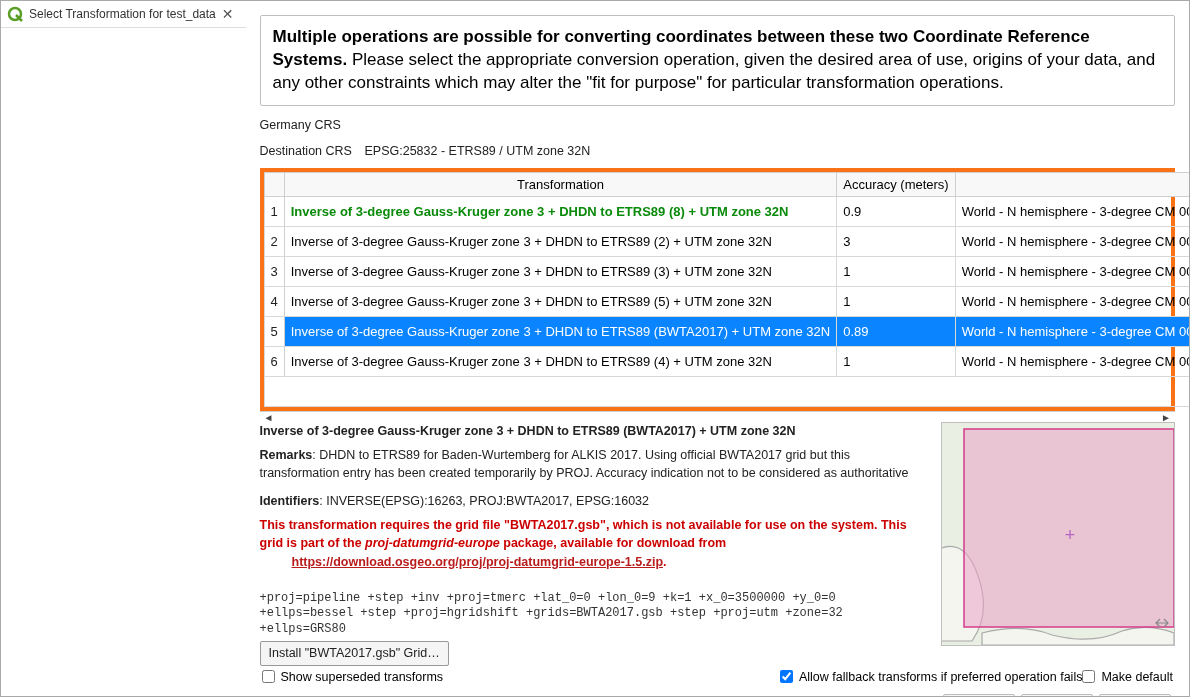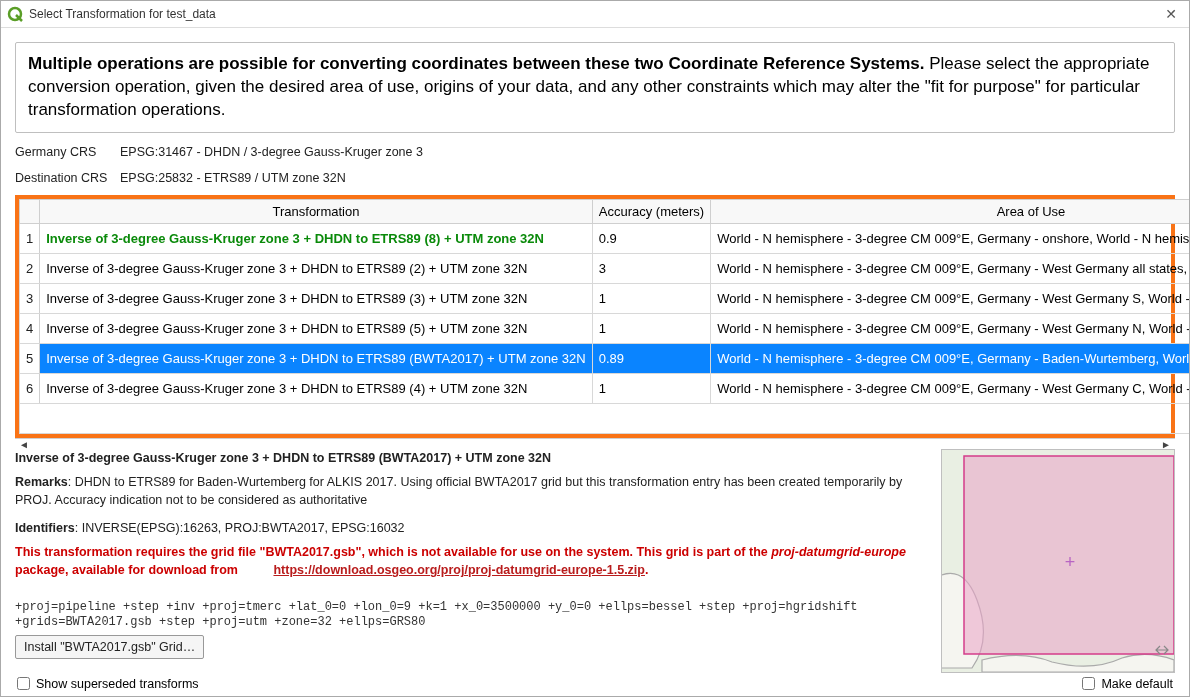--- a/index.html
+++ b/index.html
@@ -1,16 +1,16 @@
 <!DOCTYPE html>
 <html><head>
 <meta charset="utf-8">
 <style>
   html, body { margin:0; padding:0; font-family:"Segoe UI", Arial, sans-serif; font-size:13px; background:#fff; }
-  .window { width:1190px; height:697px; border:1px solid #aaa; box-sizing:border-box; position:relative; display:flex; flex-direction:column; }
+  .window { width:1190px; height:697px; border:1px solid #aaa; box-sizing:border-box; position:relative; display:flex; }
   .titlebar { height:26px; display:flex; align-items:center; padding:0 6px; border-bottom:1px solid #ddd; }
   .titlebar .qicon { width:16px; height:16px; margin-right:6px; display:flex; align-items:center; justify-content:center; }
   .titlebar .title { font-size:12px; color:#333; flex:1; }
   .titlebar .close { font-size:14px; color:#555; padding:0 6px; cursor:default; }
   .content { flex:1; padding:6px 8px 8px 8px; display:flex; flex-direction:column; overflow:hidden; }
   .info-box { border:1px solid #bfbfbf; border-radius:2px; padding:10px 12px; margin:8px 6px 10px 6px; font-size:17px; line-height:1.35; }
   .info-box b { font-weight:700; }
   .crs-line { display:flex; margin:2px 6px; font-size:12.5px; color:#222; }
   .crs-label { width:105px; }
   .table-wrap { margin:8px 6px 0 6px; border:4px solid #f97316; }
@@ -64,21 +64,20 @@
   </div>
 
   <div class="content">
 
     <div class="info-box">
       <b>Multiple operations are possible for converting coordinates between these two Coordinate Reference Systems.</b><span> Please select the appropriate conversion operation, given the desired area of use, origins of your data, and any other constraints which may alter the "fit for purpose" for particular transformation operations.</span>
     </div>
 
     <div class="crs-line">
       <span class="crs-label">Germany CRS</span>
-      <span>EPSG:31467 - DHDN / 3-degree Gauss-Kruger zone 3</span>
     </div>
     <div class="crs-line" style="margin-top:10px;">
       <span class="crs-label">Destination CRS</span>
       <span>EPSG:25832 - ETRS89 / UTM zone 32N</span>
     </div>
 
     <div class="table-wrap">
       <table class="tx">
         <thead>
           <tr>
@@ -159,20 +158,24 @@
       </div>
     </div>
 
     <div class="footer">
       <label class="checkbox-row">
         <input type="checkbox" style="">
         <span>Show superseded transforms</span>
       </label>
       <div class="footer-spacer"></div>
       <label class="checkbox-row">
+        <input type="checkbox" checked="" style="">
+        <span>Allow fallback transforms if preferred operation fails</span>
+      </label>
+      <label class="checkbox-row">
         <input type="checkbox" style="">
         <span>Make default</span>
       </label>
     </div>
 
     <div class="buttons-row">
       <button>OK</button>
       <button>Cancel</button>
       <button>Help</button>
     </div>

